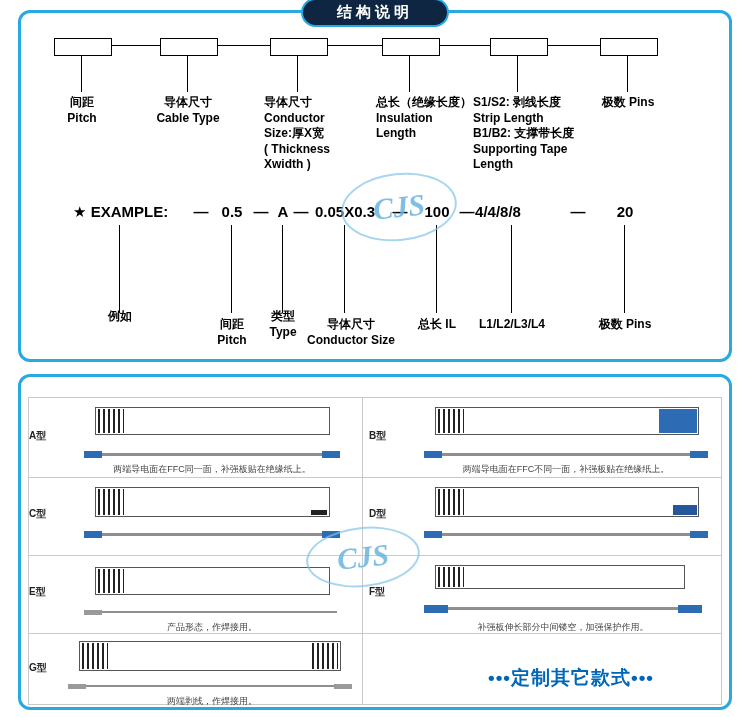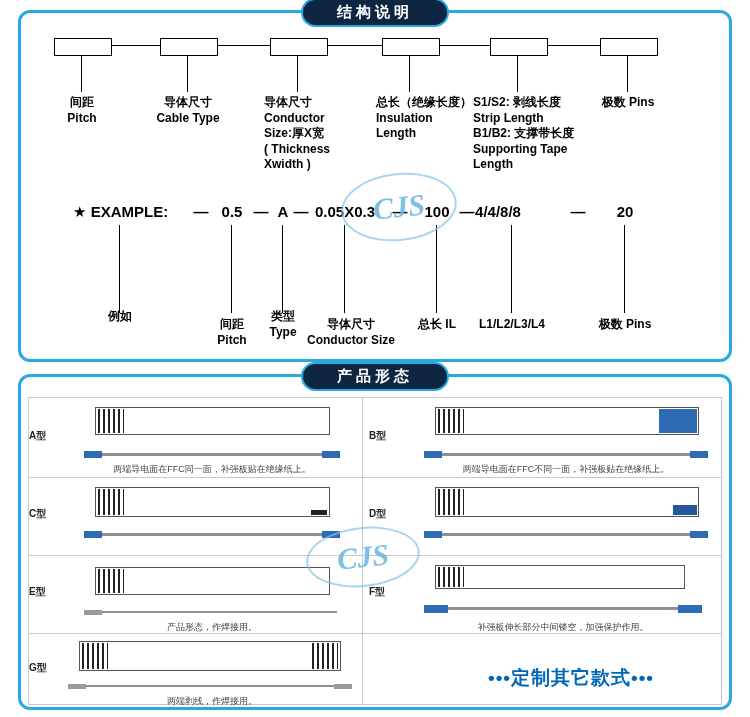--- a/index.html
+++ b/index.html
@@ -145,21 +145,20 @@
     <div class="cap" style="left:604px;top:304px;">
       <div>极数 Pins</div>
     </div>
 
     <div class="wm" style="left:320px;top:160px;width:112px;height:64px;">
       <span>CJS</span>
     </div>
   </div>
 
   <div class="panel" id="p2">
-    <div class="pill">产品形态</div>
 
     <div class="gbox" style="left:7px;top:20px;width:694px;height:308px;"></div>
     <div class="gl" style="left:341px;top:20px;width:1px;height:308px;"></div>
     <div class="gl" style="left:7px;top:100px;width:694px;height:1px;"></div>
     <div class="gl" style="left:7px;top:178px;width:694px;height:1px;"></div>
     <div class="gl" style="left:7px;top:256px;width:694px;height:1px;"></div>
 
     <div class="typ" style="left:8px;top:52px;">A型</div>
     <div class="cable" style="left:74px;top:30px;width:235px;height:28px;">
       <div class="stripes left"></div>

